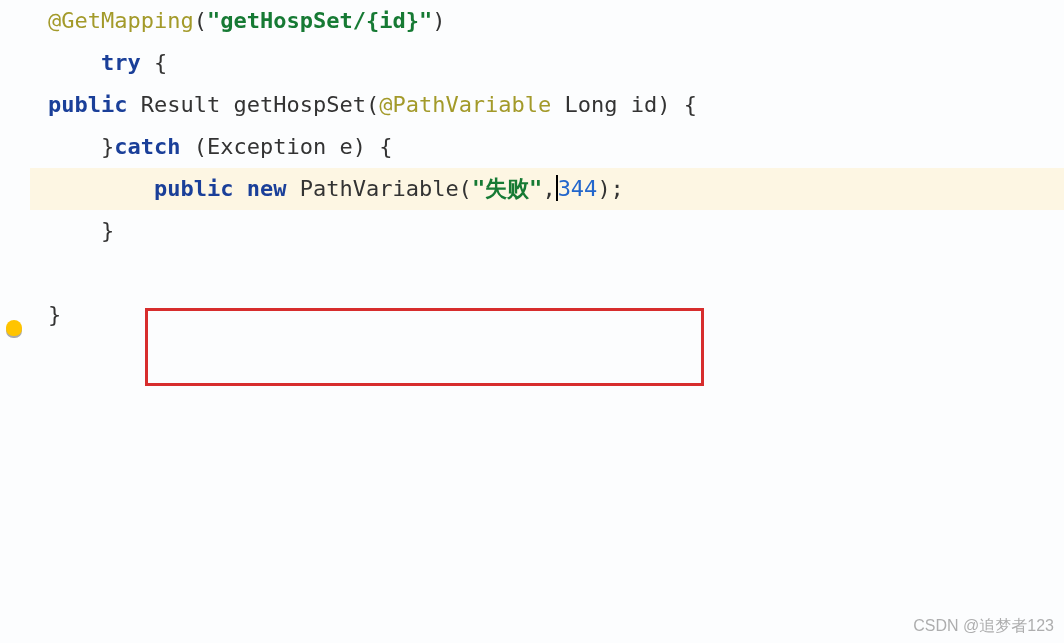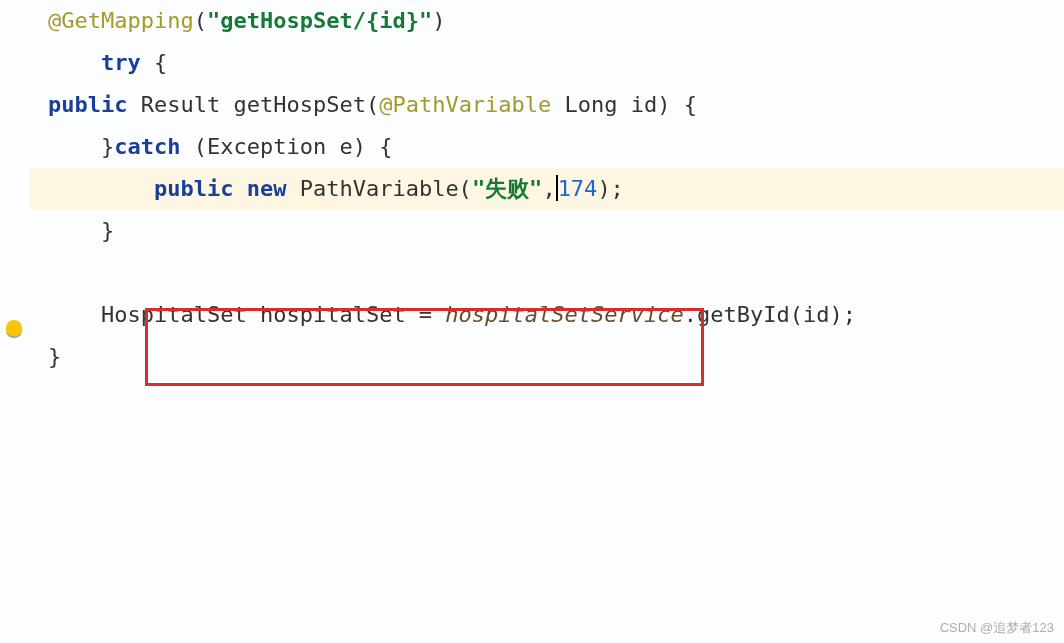--- a/index.html
+++ b/index.html
@@ -69,21 +69,21 @@
     border-left: 2px solid #000;
     height: 26px;
     vertical-align: middle;
     margin-bottom: 4px;
   }
   .watermark {
     position: absolute;
     right: 10px;
     bottom: 6px;
     font-family: sans-serif;
-    font-size: 13px;
+    font-size: 16px;
     color: rgba(120,120,120,0.6);
   }
 </style>
 </head>
 <body>
 
 <div class="gutter">
   <div class="bulb" style="top:320px;"></div>
 </div>
 
@@ -93,27 +93,26 @@
   <div class="line"><span class="annotation">@GetMapping</span><span class="plain">(</span><span class="string">"getHospSet/{id}"</span><span class="plain">)</span></div>
 
   <div class="line">    <span class="keyword">try</span><span class="plain"> {</span></div>
 
   <div class="line"><span class="keyword">public</span><span class="plain"> Result getHospSet(</span><span class="annotation">@PathVariable</span><span class="plain"> Long id) {</span></div>
 
 
 
   <div class="line">    <span class="plain">}</span><span class="keyword">catch</span><span class="plain"> (Exception e) {</span></div>
 
-  <div class="line hl-line">        <span class="keyword">public</span><span class="keyword"> new</span><span class="plain"> PathVariable(</span><span class="string">"失败"</span><span class="plain">,</span><span class="cursor"></span><span class="number">174</span><span class="plain">);</span></div>
+  <div class="line hl-line">        <span class="keyword">public</span><span class="keyword"> new</span><span class="plain"> PathVariable(</span><span class="string">"失败"</span><span class="plain">,</span><span class="cursor"></span><span class="number">344</span><span class="plain">);</span></div>
 
   <div class="line">    <span class="plain">}</span></div>
 
   <div class="line"> </div>
 
-  <div class="line">    <span class="plain">HospitalSet hospitalSet = </span><span class="method-i">hospitalSetService</span><span class="plain">.getById(id);</span></div>
 
 
   <div class="line"><span class="plain">}</span></div>
 
   <div class="line"> </div>
 
 
 </div>
 
 <div class="redbox" style="left:145px; top:308px; width:553px; height:72px;"></div>

